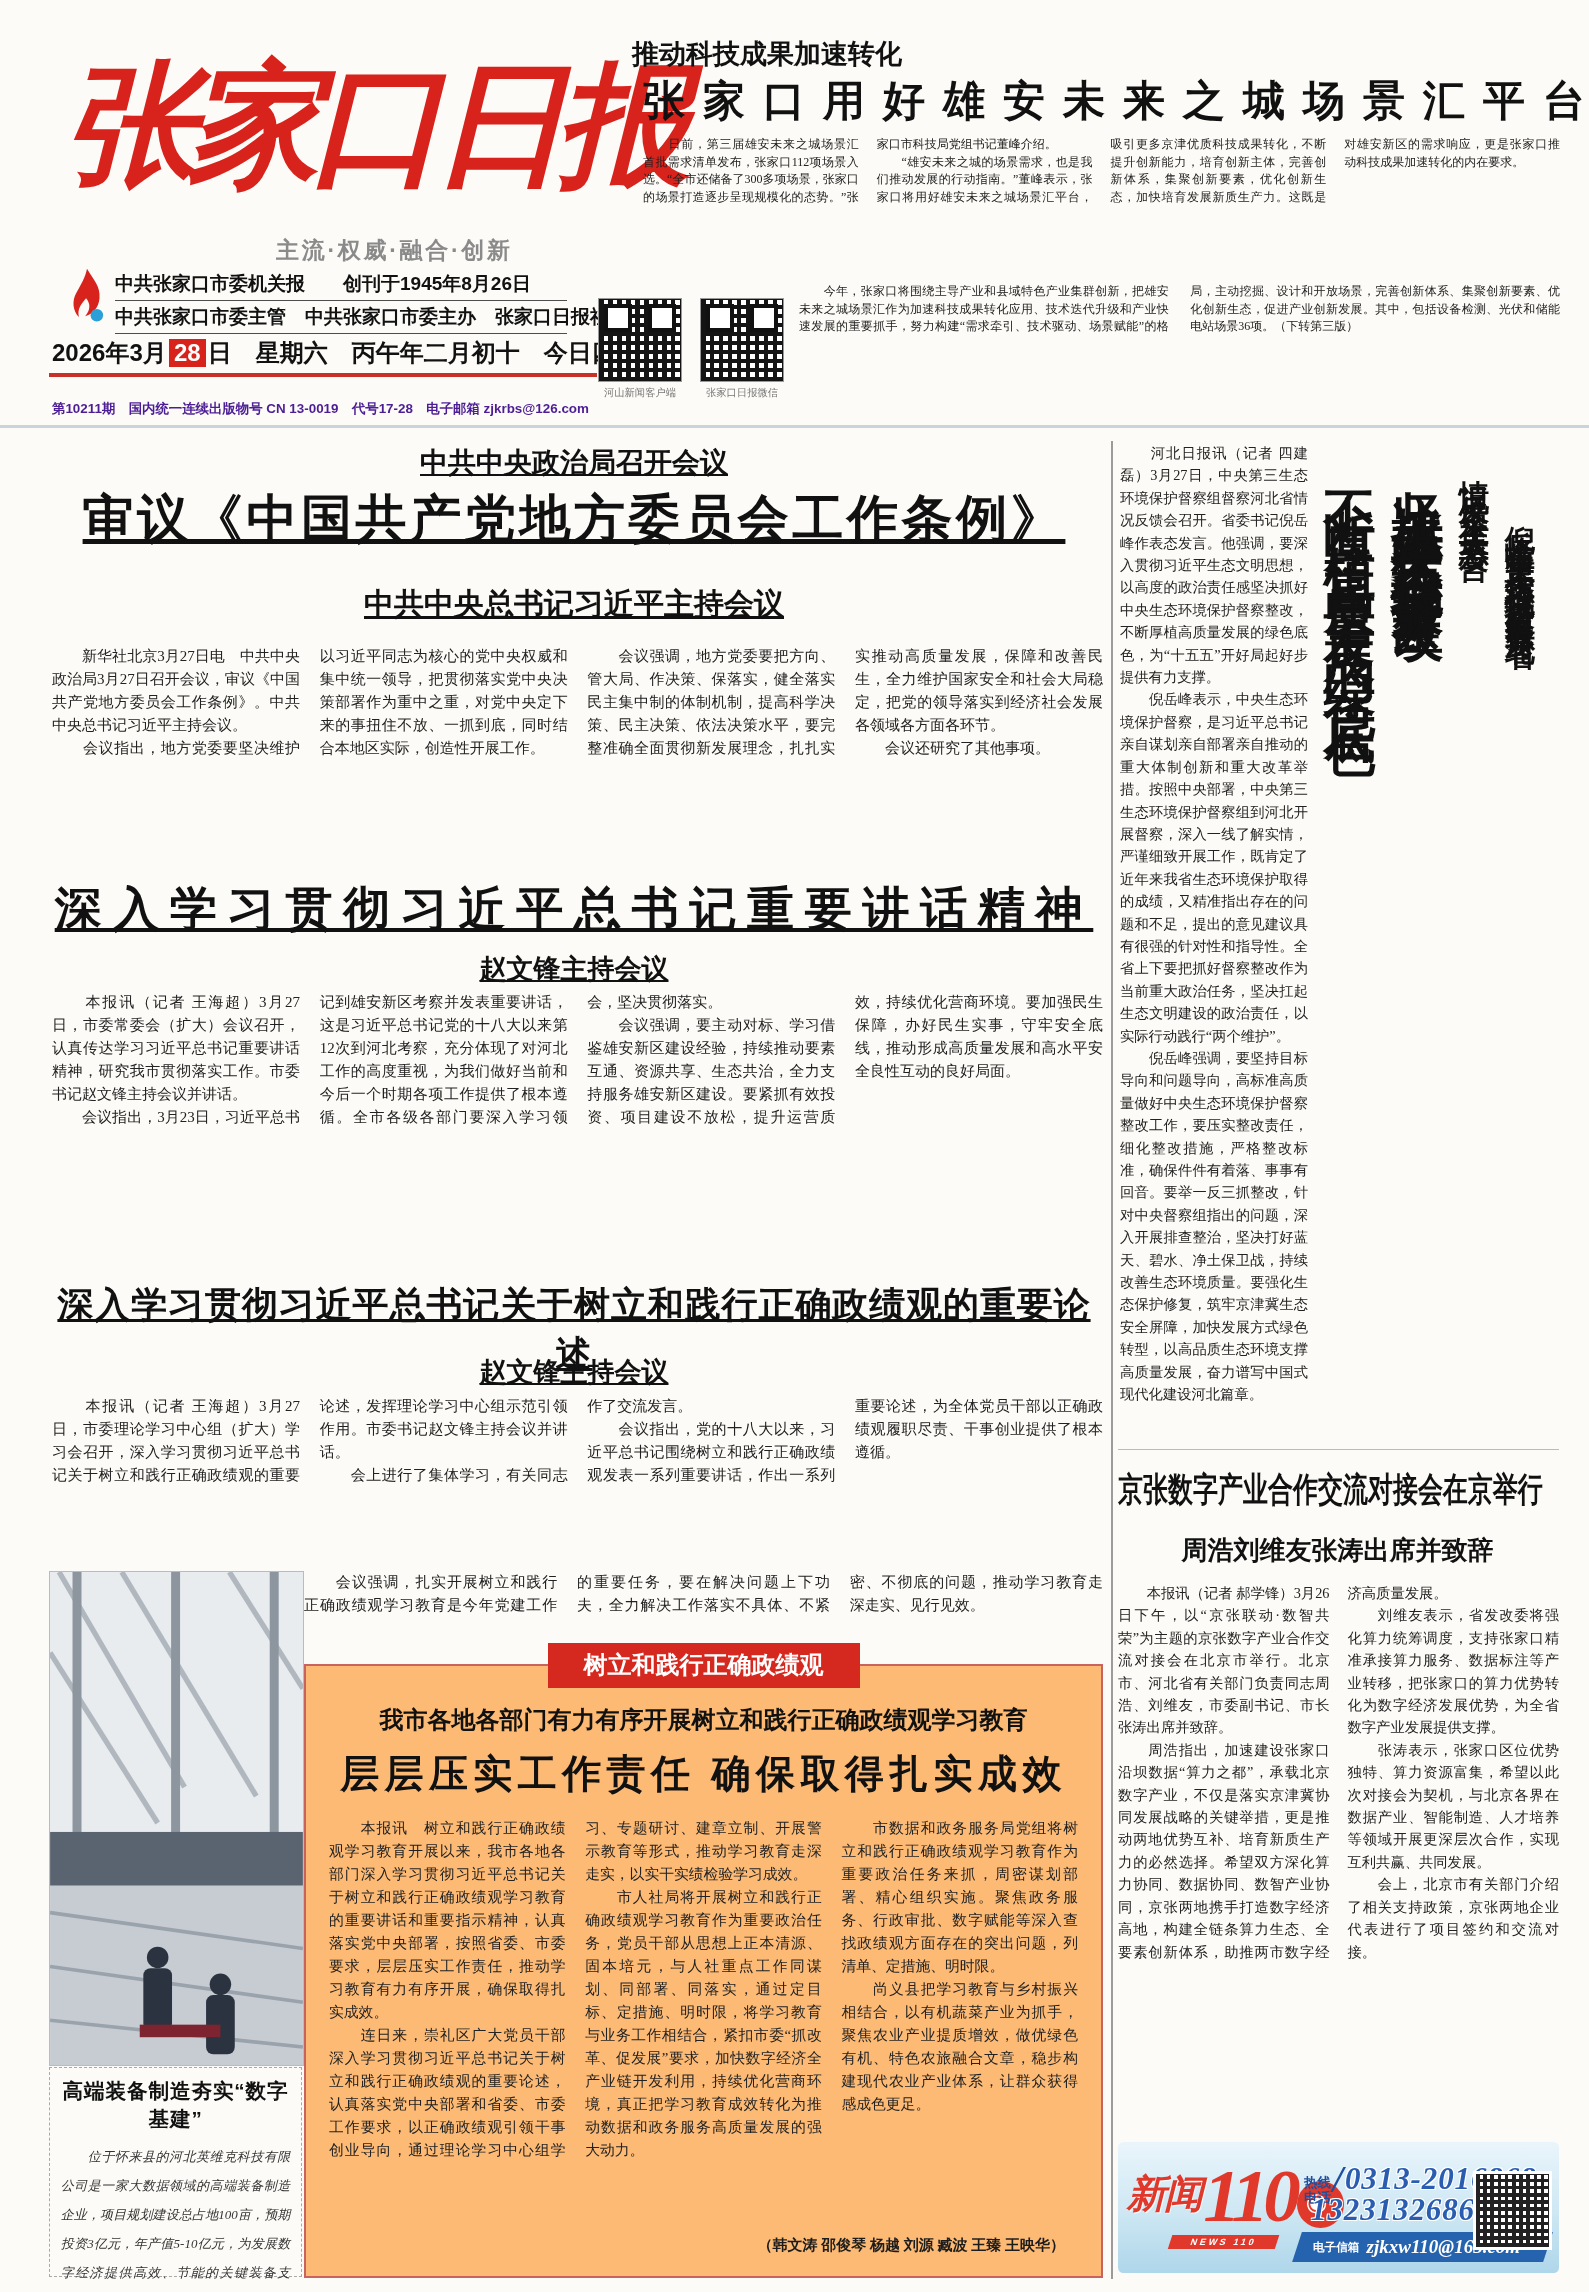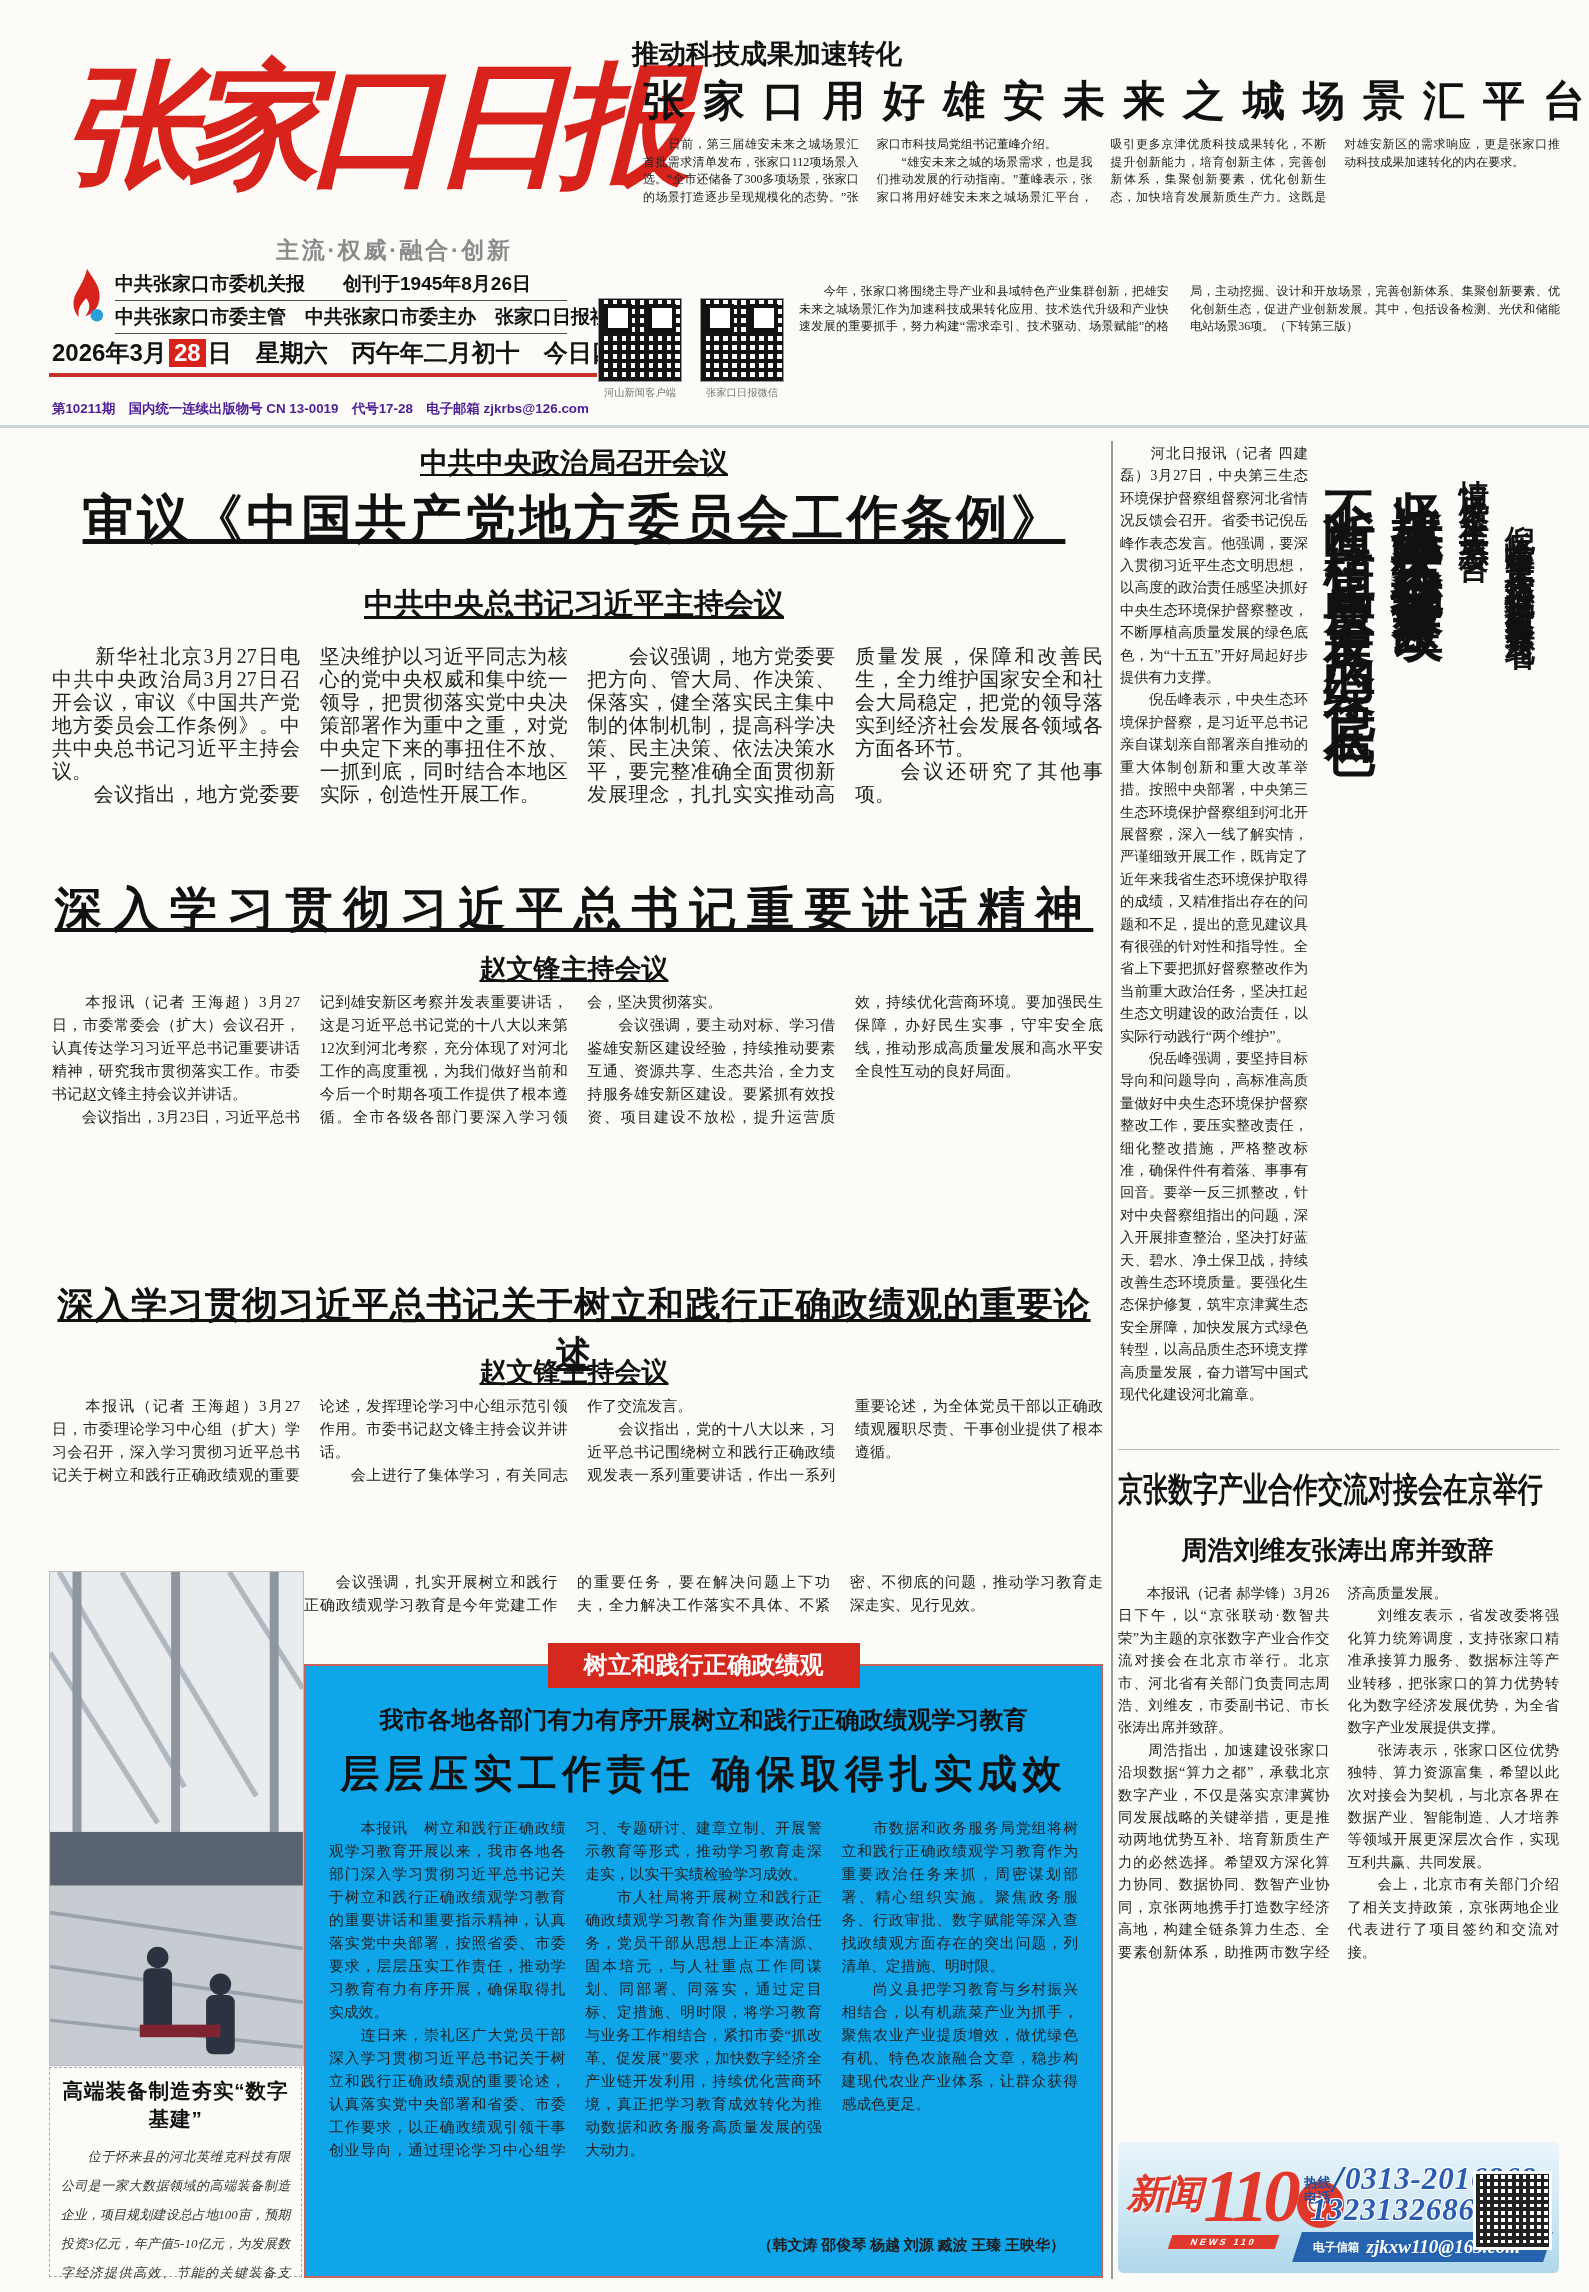--- a/index.html
+++ b/index.html
@@ -43,21 +43,21 @@
   .ta-body-a{left:643px;top:136px;width:917px;height:136px;font-size:12px;line-height:17.5px;
       column-count:4;column-gap:18px;}
   .ta-body-b{left:799px;top:283px;width:761px;height:133px;font-size:12px;line-height:17.5px;
       column-count:2;column-gap:21.5px;}
 
   
   .ctr{left:47px;width:1054px;text-align:center;text-decoration:underline;}
   .a1-kicker{top:444px;font-size:28px;}
   .a1-headline{top:485px;font-size:51px;letter-spacing:3.6px;}
   .a1-sub{top:584px;font-size:30px;font-weight:700;}
-  .a1-body{left:52px;top:645px;width:1051px;height:186px;font-size:20px;line-height:23px;
+  .a1-body{left:52px;top:645px;width:1051px;height:186px;font-size:15px;line-height:23px;
       column-count:4;column-gap:19.7px;}
   .a2-kicker{top:840px;font-size:27px;}
   .a2-headline{top:878px;font-size:47px;letter-spacing:10.7px;}
   .a2-sub{top:951px;font-size:27px;font-weight:700;}
   .a2-body{left:52px;top:991px;width:1051px;height:238px;font-size:15px;line-height:23px;
       column-count:4;column-gap:19.7px;}
   .a3-kicker{top:1247px;font-size:27px;}
   .a3-headline{top:1281px;font-size:36px;letter-spacing:0.9px;}
   .a3-sub{top:1354px;font-size:27px;font-weight:700;}
   .a3-body-a{left:52px;top:1395px;width:1051px;height:170px;font-size:15px;line-height:23px;
@@ -69,21 +69,21 @@
   .photo{left:49px;top:1571px;width:253px;height:493px;border:0.9px solid #bbb;overflow:hidden;}
   .cap-box{left:49px;top:2067px;width:253px;height:210px;border:1.8px dashed #a9a9a9;
       box-sizing:border-box;padding:9px 10.7px;}
   .cap-title{font-size:20.6px;text-align:center;letter-spacing:0.9px;}
   .cap-text{margin-top:9px;font-size:13px;line-height:29px;font-style:italic;color:#333;
       text-align:justify;white-space:pre-line;}
   .cap-credit{text-align:right;font-weight:700;font-size:13.4px;margin-top:1.8px;}
 
   
   .box{left:304px;top:1664px;width:799px;height:614px;border:2.7px solid #c9635e;
-      box-sizing:border-box;background:#0ea5e9;}
+      box-sizing:border-box;background:#fdba74;}
   .box-banner{position:absolute;left:50%;top:-23px;transform:translateX(-50%);
       background:#d5281e;color:#fff;font-family:"Liberation Sans",sans-serif;font-weight:900;
       font-size:24px;padding:6.3px 36px;white-space:nowrap;}
   .box-kicker{margin-top:38px;text-align:center;font-size:24px;}
   .box-headline{margin-top:10.7px;text-align:center;font-size:39px;letter-spacing:5.4px;}
   .box-body{margin:16px 23px 0 23px;height:383px;font-size:14.8px;line-height:23px;
       column-count:3;column-gap:19.7px;}
   .box-byline{position:absolute;right:36px;bottom:21.5px;font-weight:700;font-size:15px;}
 
   

